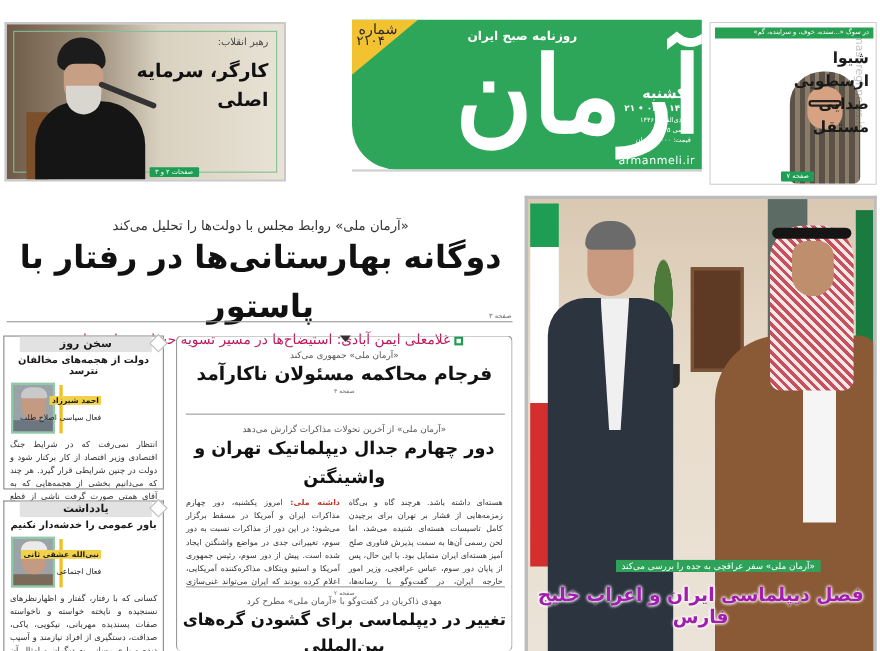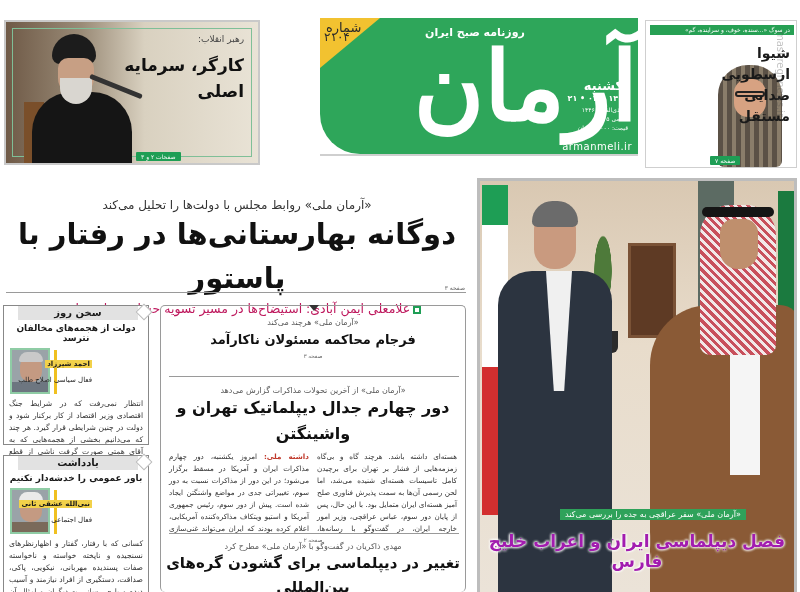--- a/index.html
+++ b/index.html
@@ -211,22 +211,22 @@
     <div class="aname rtl">نبی‌الله عشقی ثانی</div>
     <div class="arole rtl">فعال اجتماعی</div>
   </div>
   <div class="body">کسانی که با رفتار، گفتار و اظهارنظرهای نسنجیده و ناپخته خواسته و ناخواسته صفات پسندیده مهربانی، نیکویی، پاکی، صداقت، دستگیری از افراد نیازمند و آسیب دیده و یاری رسانی به دیگران و امثال آن را زیر سوال می‌برند و به آن آسیب وارد می‌کنند...</div>
 </div>
 
 <div class="center-box">
   <div class="tri"></div>
 
   <div class="story rtl" style="position:absolute; left:0; right:0; top:12px;">
-    <div class="kicker">«آرمان ملی» هرچند می‌کند</div>
-    <div class="title" style="font-size:13px; line-height:26px;">فرجام محاکمه مسئولان ناکارآمد</div>
+    <div class="kicker">«آرمان ملی» جمهوری می‌کند</div>
+    <div class="title" style="font-size:17px; line-height:26px;">فرجام محاکمه مسئولان ناکارآمد</div>
     <div class="pg">صفحه ۳</div>
   </div>
   <div class="rule" style="left:8px; top:70px; width:290px;"></div>
 
   <div class="story rtl" style="position:absolute; left:0; right:0; top:80px;">
     <div class="kicker">«آرمان ملی» از آخرین تحولات مذاکرات گزارش می‌دهد</div>
     <div class="title" style="font-size:16px; line-height:26px; letter-spacing:-0.5px;">دور چهارم جدال دیپلماتیک تهران و واشینگتن</div>
     <div class="cols" style="margin-top:4px; height:84px; overflow:hidden;">
       <div class="col"><span class="lead">داشته ملی:</span> <span>امروز یکشنبه، دور چهارم مذاکرات ایران و آمریکا در مسقط برگزار می‌شود؛ در این دور از مذاکرات نسبت به دور سوم، تغییراتی جدی در مواضع واشنگتن ایجاد شده است. پیش از دور سوم، رئیس جمهوری آمریکا و استیو ویتکاف مذاکره‌کننده آمریکایی، اعلام کرده بودند که ایران می‌تواند غنی‌سازی محدود در حد تامین سوخت نیروگاه‌های</span></div>
       <div class="col">هسته‌ای داشته باشد. هرچند گاه و بی‌گاه زمزمه‌هایی از فشار بر تهران برای برچیدن کامل تاسیسات هسته‌ای شنیده می‌شد، اما لحن رسمی آن‌ها به سمت پذیرش فناوری صلح آمیز هسته‌ای ایران متمایل بود. با این حال، پس از پایان دور سوم، عباس عراقچی، وزیر امور خارجه ایران، در گفت‌وگو با رسانه‌ها، نشانه‌هایی از بروز چالش در مذاکرات فنی را نمایان کرد.</div>

